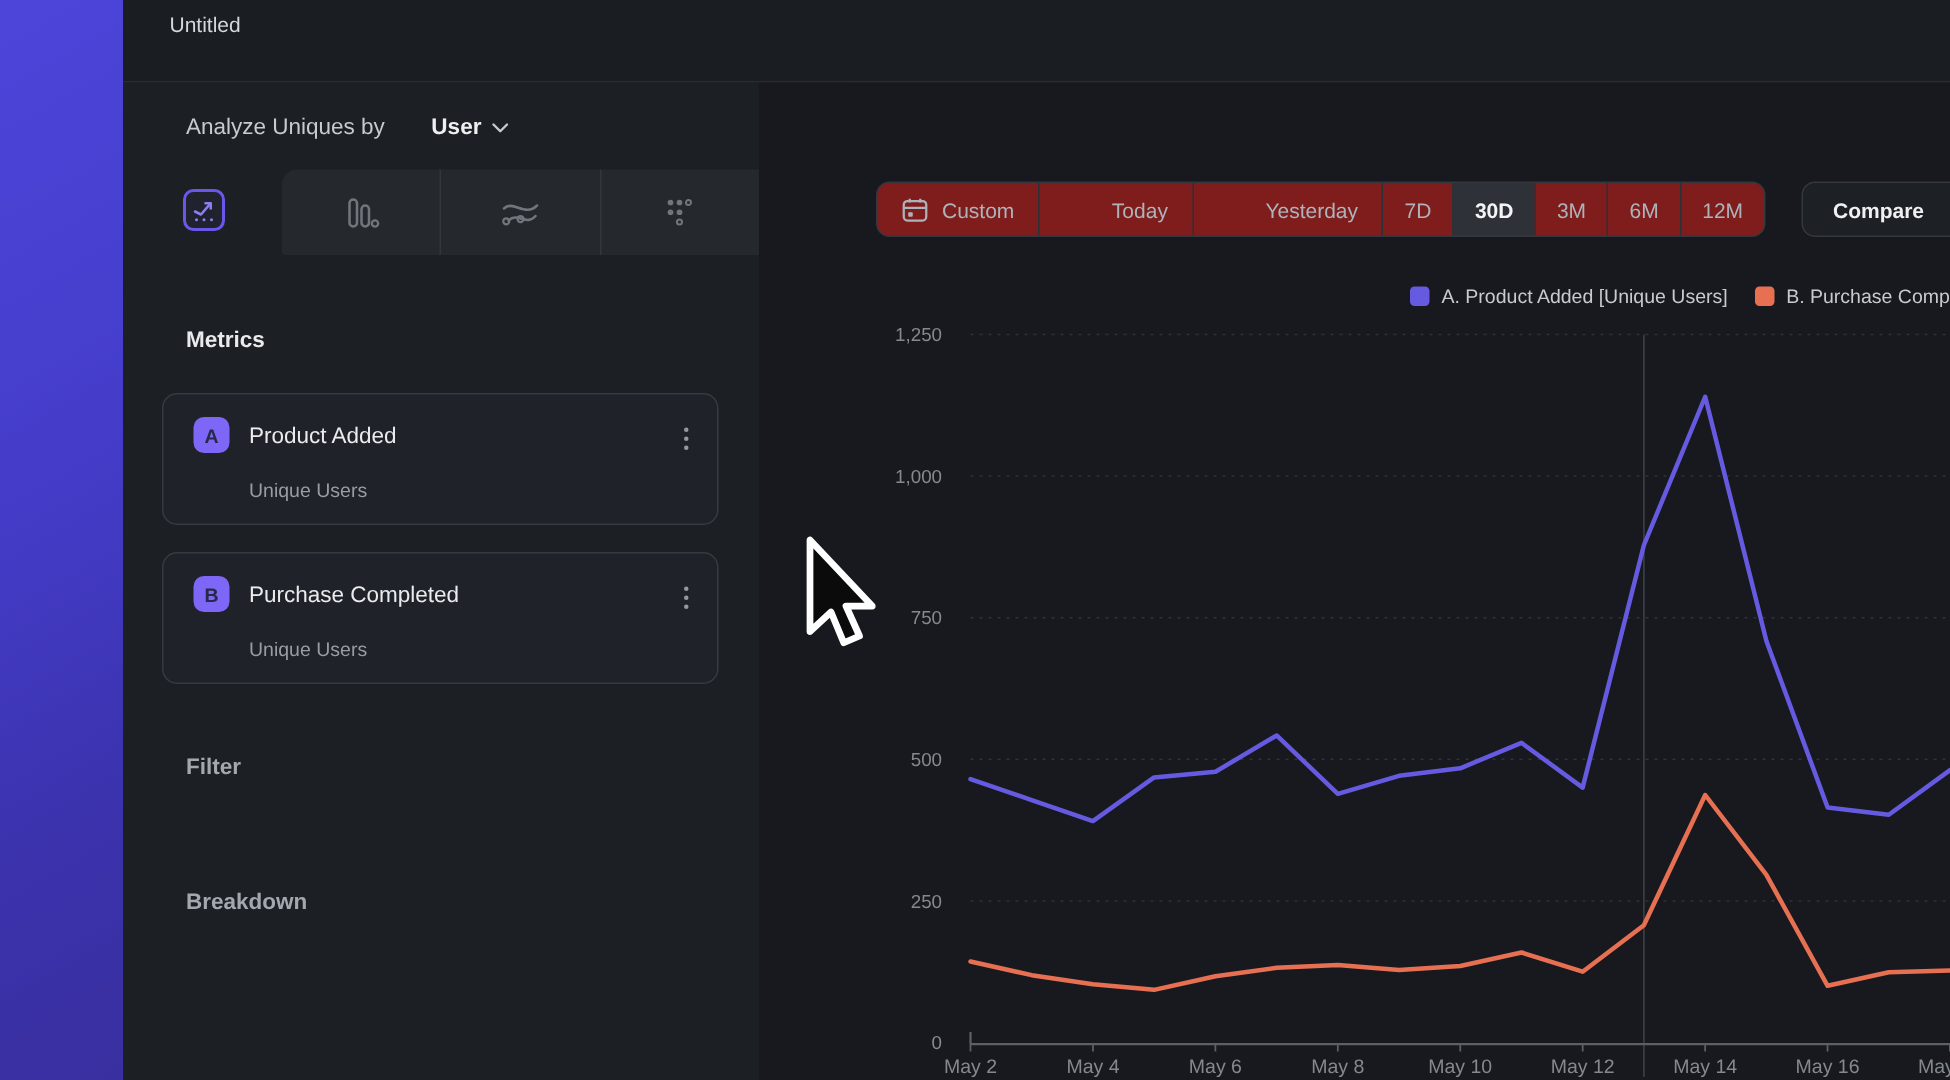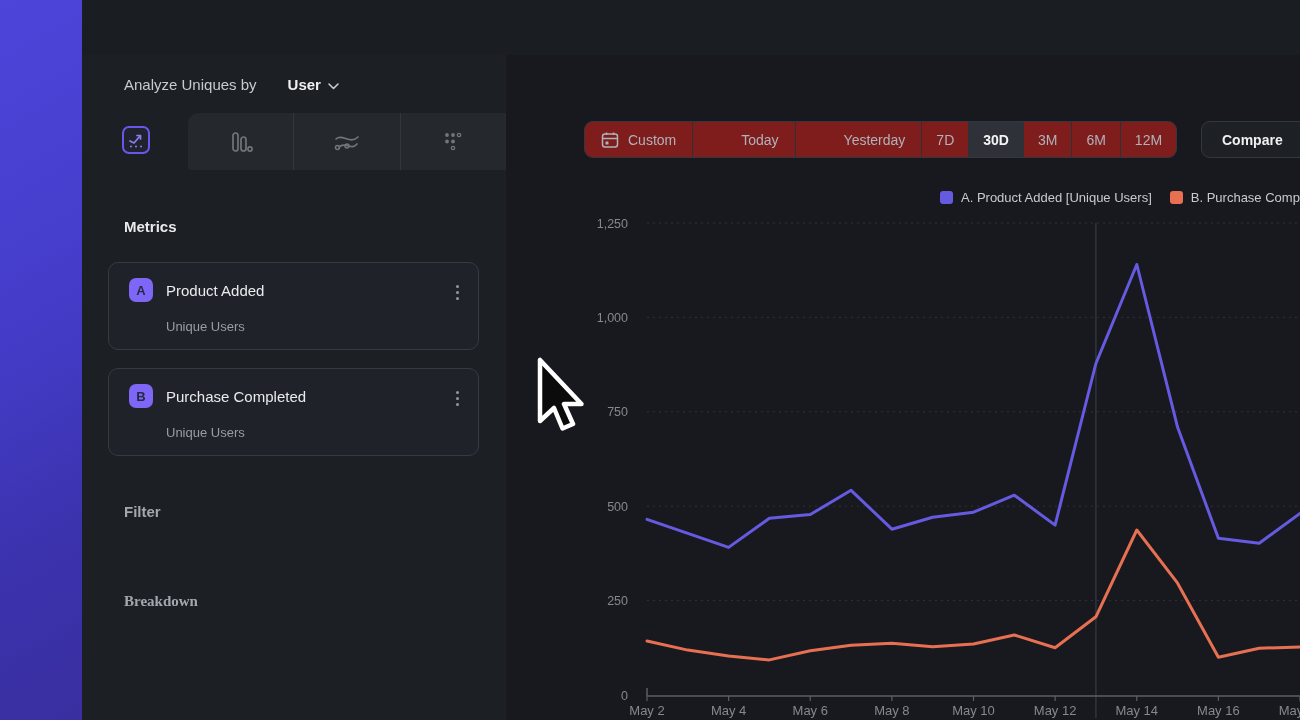--- a/index.html
+++ b/index.html
@@ -66,20 +66,23 @@
 
   .cursor{left:536px;top:357px;width:48px;height:80px;pointer-events:none;z-index:50;}
 </style>
 </head>
 <body>
 
 <div class="stage">
 
   <div class="abs grad"></div>
 
+  <div class="abs topbar">
+    <div class="title">Untitled</div>
+  </div>
 
   <div class="abs sidebar">
 
     <div class="analyze-row">
       <span>Analyze Uniques by</span>
       <span class="val">User</span>
       <span class="chev">
         <svg width="11" height="7" viewBox="0 0 11 7">
             <polyline points="1,1 5.5,5.5 10,1" fill="none" stroke="#c7cbd0" stroke-width="1.6" stroke-linecap="round" stroke-linejoin="round"></polyline>
           </svg>
@@ -149,21 +152,21 @@
           <i></i>
           <i></i>
         </div>
     </div>
 
     <div class="sec-head" style="top:447px;gap:40px;">
       <span class="sec-title dim">Filter</span>
       <span class="plus">+</span>
     </div>
 
-    <div class="sec-head" style="top:537px;font-family:Liberation Serif, serif;">
+    <div class="sec-head" style="top:537px;">
       <span class="sec-title dim">Breakdown</span>
       <span class="plus">+</span>
     </div>
   </div>
 
   <div class="abs main">
     <div class="rangebar" id="rangebar">
         <div class="seg">
           <svg width="18" height="18" viewBox="0 0 18 18">
             <rect x="1.5" y="3" width="15" height="13" rx="2.5" fill="none" stroke="#aeb3ba" stroke-width="1.5"></rect>

